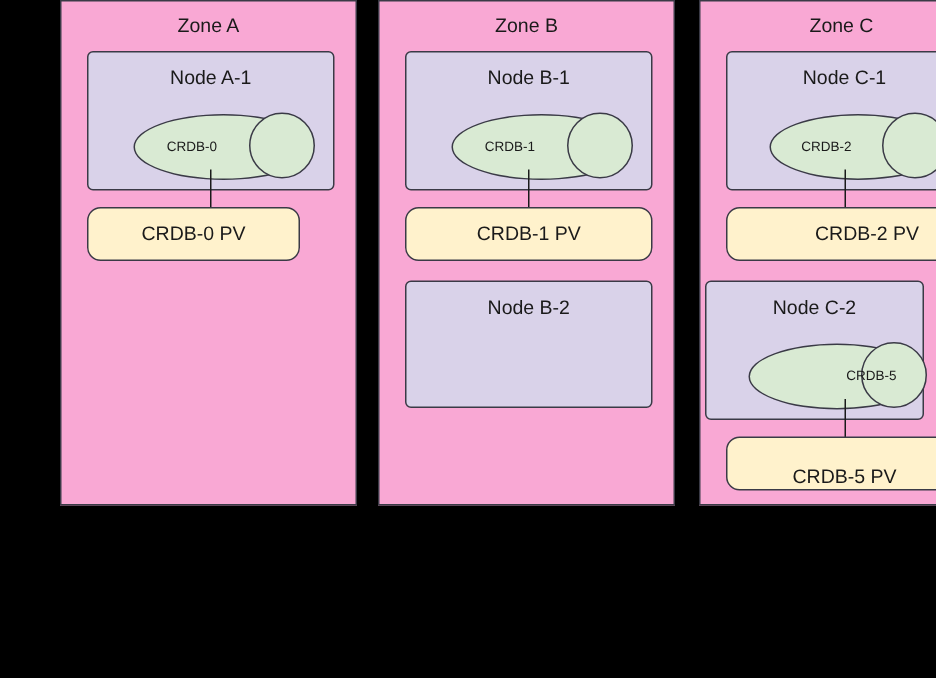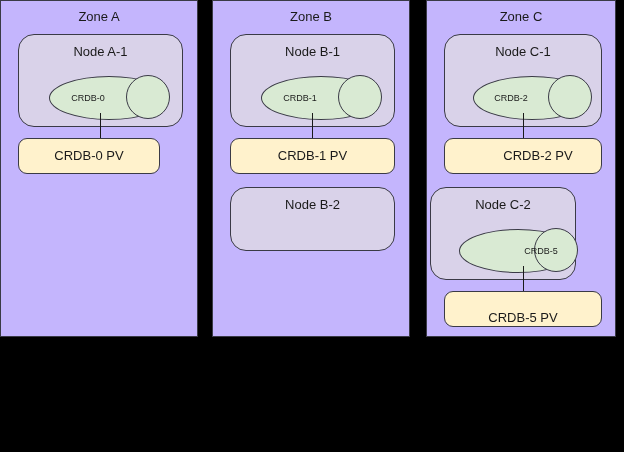--- a/index.html
+++ b/index.html
@@ -19,42 +19,43 @@
     position: absolute;
     left: 0; top: 0;
     width: 624px;
     height: 452px;
     background: #000000;
   }
 
   
   .zone {
     position: absolute;
-    background: #c4b5fd;
-    border: 1px solid #3a3a46;
-    box-sizing: border-box;
+    background: #f9a8d4;
+    border: 1px solid #3a3a46;
+    box-sizing: border-box;
+    margin-left: 40px;
   }
   .zone-title {
     position: absolute;
     left: 0;
     right: 0;
     top: 8px;
     text-align: center;
     font-size: 13px;
     color: #1a1a1a;
     line-height: 16px;
     white-space: nowrap;
   }
 
   
   .node {
     position: absolute;
     background: #d9d2e9;
     border: 1px solid #3a3a46;
-    border-radius: 16px;
+    border-radius: 4px;
     box-sizing: border-box;
   }
   .node-title {
     position: absolute;
     left: 0;
     right: 0;
     top: 9px;
     text-align: center;
     font-size: 13px;
     color: #1a1a1a;
@@ -157,21 +158,21 @@
         <div class="cyl-label" style="left:0px; width:78px;">CRDB-1</div>
       </div>
     </div>
 
     <div class="connector" style="left:99px; top:112px; height:26px;"></div>
 
     <div class="pv" style="left:17px; top:137px; width:165px; height:36px;">
       <span class="pv-label">CRDB-1 PV</span>
     </div>
 
-    <div class="node" style="left:17px; top:186px; width:165px; height:64px;">
+    <div class="node" style="left:17px; top:186px; width:165px; height:85px;">
       <div class="node-title">Node B-2</div>
     </div>
   </div>
 
   <div class="zone" style="left:426px; top:0px; width:190px; height:337px;">
     <div class="zone-title">Zone C</div>
 
     <div class="node" style="left:17px; top:33px; width:158px; height:93px;">
       <div class="node-title">Node C-1</div>
 

